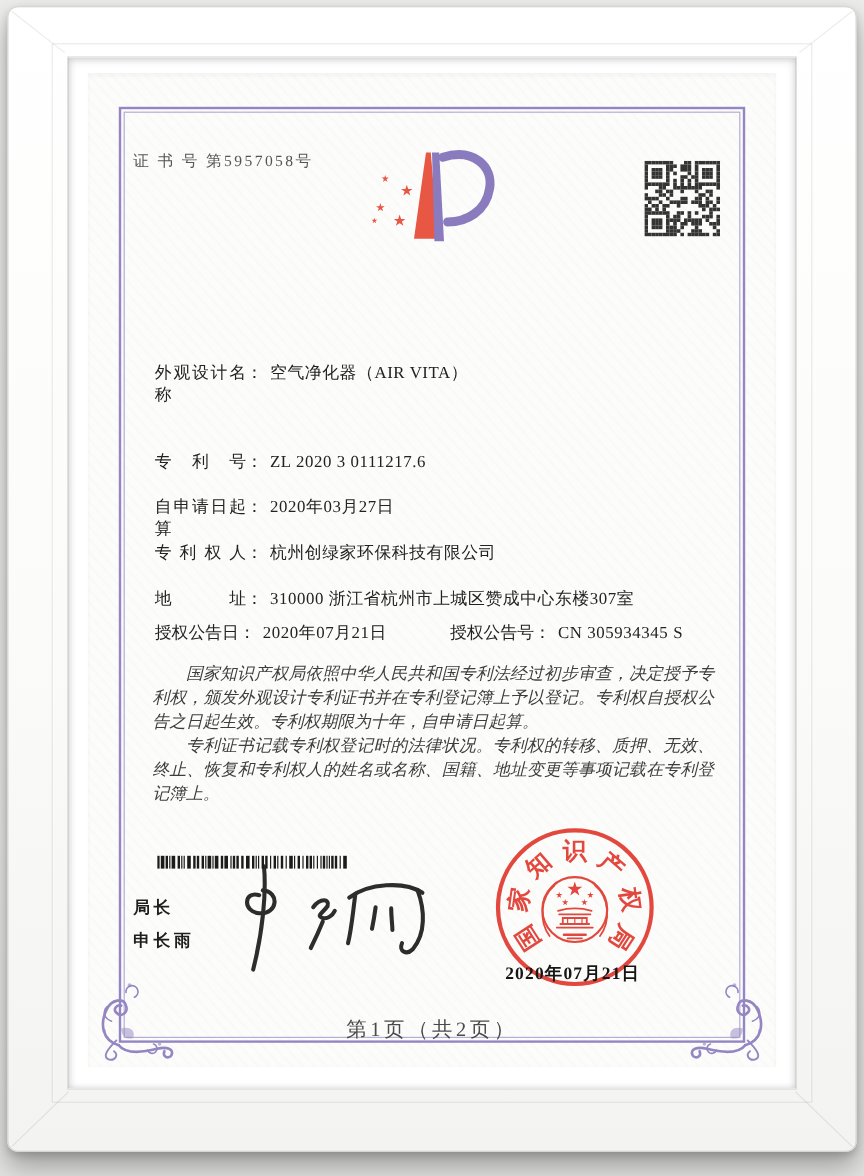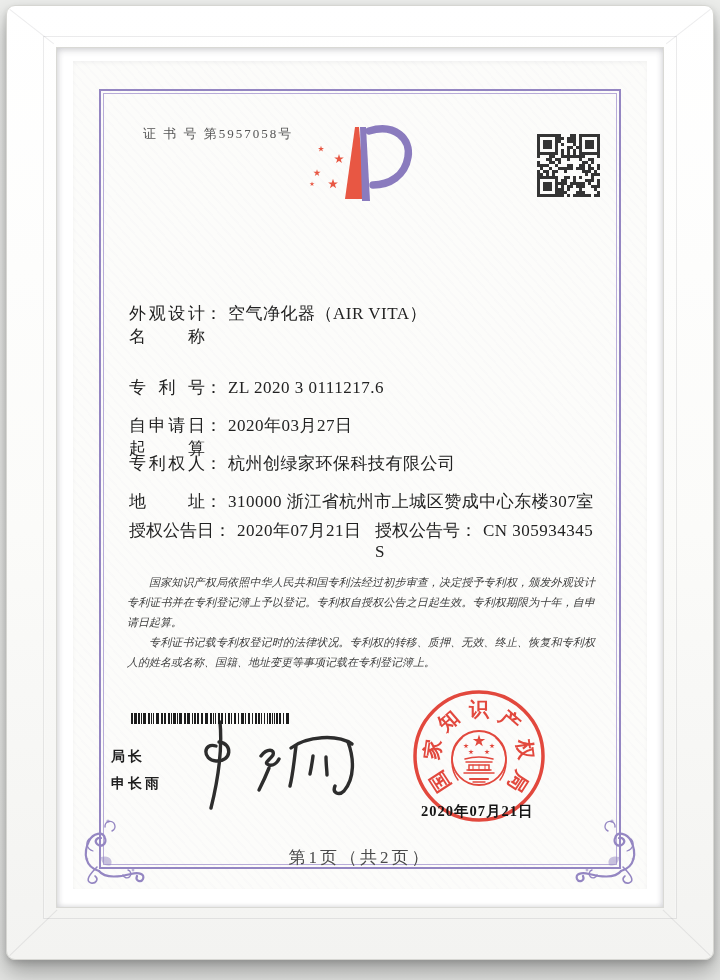--- a/index.html
+++ b/index.html
@@ -45,43 +45,42 @@
     border:2px solid var(--border-purple,#9486c2);
   }
   .pborder .inner{
     position:absolute;inset:2px;border:1px solid var(--border-purple-light,#b7abd8);
   }
   .flourish{position:absolute;top:736px;width:76px;height:88px;}
   .fl-left{left:2px;}
   .fl-right{right:2px;transform:scaleX(-1);}
   
   .cert-no{
-    position:absolute;left:38px;top:64px;font-size:13px;letter-spacing:2px;color:#555;margin-left:32px;
+    position:absolute;left:38px;top:64px;font-size:13px;letter-spacing:2px;color:#555;
   }
   .logo{position:absolute;left:226px;top:52px;width:130px;height:112px;}
   .logo-purple-stroke{stroke:var(--logo-purple,#8a7bbe);fill:none;}
   .logo-purple-fill{fill:var(--logo-purple,#8a7bbe);}
   .logo-red-fill{fill:var(--logo-red,#e85743);}
   .qr{position:absolute;left:464px;top:73px;width:63px;height:63px;}
   .title{
     position:absolute;left:0;top:162px;width:100%;margin:0;text-align:center;
     font-size:30px;font-weight:600;letter-spacing:7px;color:#272727;
   }
-  .frow{position:absolute;left:56px;right:40px;font-size:17px;color:#222;height:18px;}
+  .frow{position:absolute;left:56px;right:40px;font-size:14px;color:#222;height:18px;}
   .frow .lbl{display:inline-block;width:76px;text-align:justify;text-align-last:justify;vertical-align:top;}
   .frow .lbl2{display:inline-block;vertical-align:top;}
   .frow .colon{margin-right:6px;}
   .frow .val{letter-spacing:.5px;}
   .r0{top:241px}.r1{top:278px}.r2{top:315px}.r3{top:353px}.r4{top:391px}.r5{top:429px}.r6{top:458px}
   .grant2{position:absolute;left:246px;top:0;}
   .legal{
     position:absolute;left:54px;right:52px;top:492px;
-    font-size:11px;line-height:20px;color:#3d3d3d;font-style:italic;
+    font-size:14px;line-height:20px;color:#3d3d3d;font-style:italic;
     text-align:justify;
-    margin-top:19px;
   }
   .legal p{margin:0;text-indent:2em;}
   .barcode{position:absolute;left:58px;top:652px;width:162px;height:11px;}
   .signer-title,.signer-name{
     position:absolute;left:38px;font-family:"Liberation Sans","DejaVu Sans",sans-serif;
     font-size:14px;font-weight:700;letter-spacing:3px;color:#1e1e1e;
   }
   .signer-title{top:687px}.signer-name{top:714px}
   .signature{position:absolute;left:116px;top:655px;width:190px;height:100px;}
   .seal{position:absolute;left:336px;top:625px;width:140px;height:140px;opacity:.92;}

